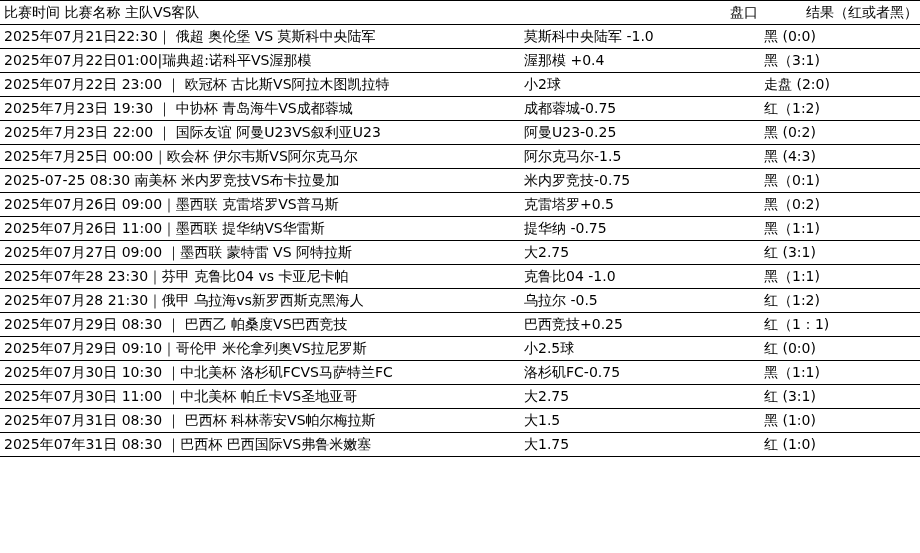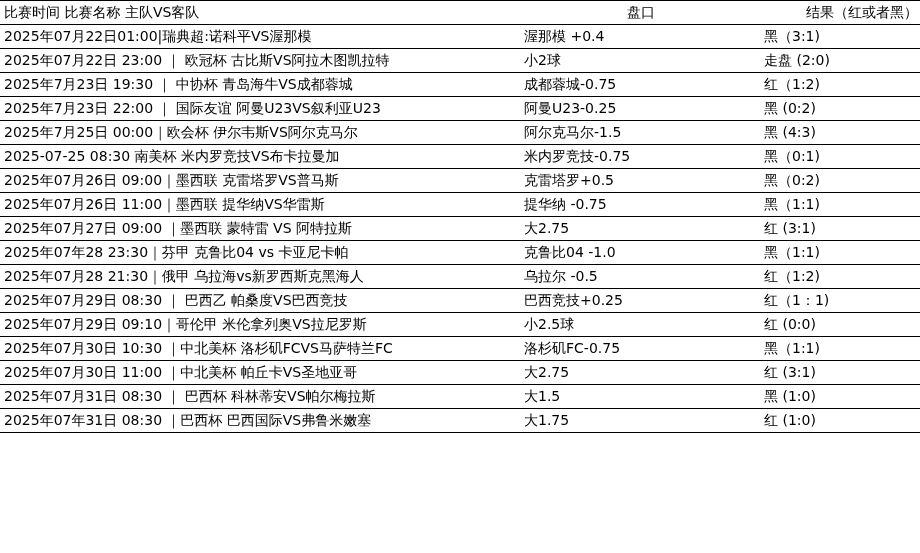--- a/index.html
+++ b/index.html
@@ -37,21 +37,21 @@
   col.c-result { width: 160px; }
 
   .head-row td {
     border-top: none;
   }
   .head-row td.head-match {
     letter-spacing: 0px;
   }
   .head-row td.head-handi,
   .head-row td.head-result {
-    text-align: center;
+    text-align: right;
   }
   .head-row td.head-result {
     text-align: right;
   }
   .cell-result {
     text-align: left;
   }
 </style>
 </head>
 <body>
@@ -61,20 +61,25 @@
     <col class="c-match">
     <col class="c-handi">
     <col class="c-result">
   </colgroup>
   <tbody id="table-body">
     <tr class="head-row">
       <td class="head-match">比赛时间  比赛名称  主队VS客队</td>
       <td class="head-handi">盘口</td>
       <td class="head-result">结果（红或者黑）</td>
     </tr>
+  <tr>
+        <td class="cell-match">2025年07月21日22:30｜ 俄超 奥伦堡 VS 莫斯科中央陆军</td>
+        <td class="cell-handicap">莫斯科中央陆军 -1.0</td>
+        <td class="cell-result">黑 (0:0)</td>
+      </tr>
       <tr>
         <td class="cell-match">2025年07月22日01:00|瑞典超:诺科平VS渥那模</td>
         <td class="cell-handicap">渥那模 +0.4</td>
         <td class="cell-result">黑（3:1)</td>
       </tr>
       <tr>
         <td class="cell-match">2025年07月22日 23:00 ｜ 欧冠杯 古比斯VS阿拉木图凯拉特</td>
         <td class="cell-handicap">小2球</td>
         <td class="cell-result">走盘 (2:0)</td>
       </tr>

